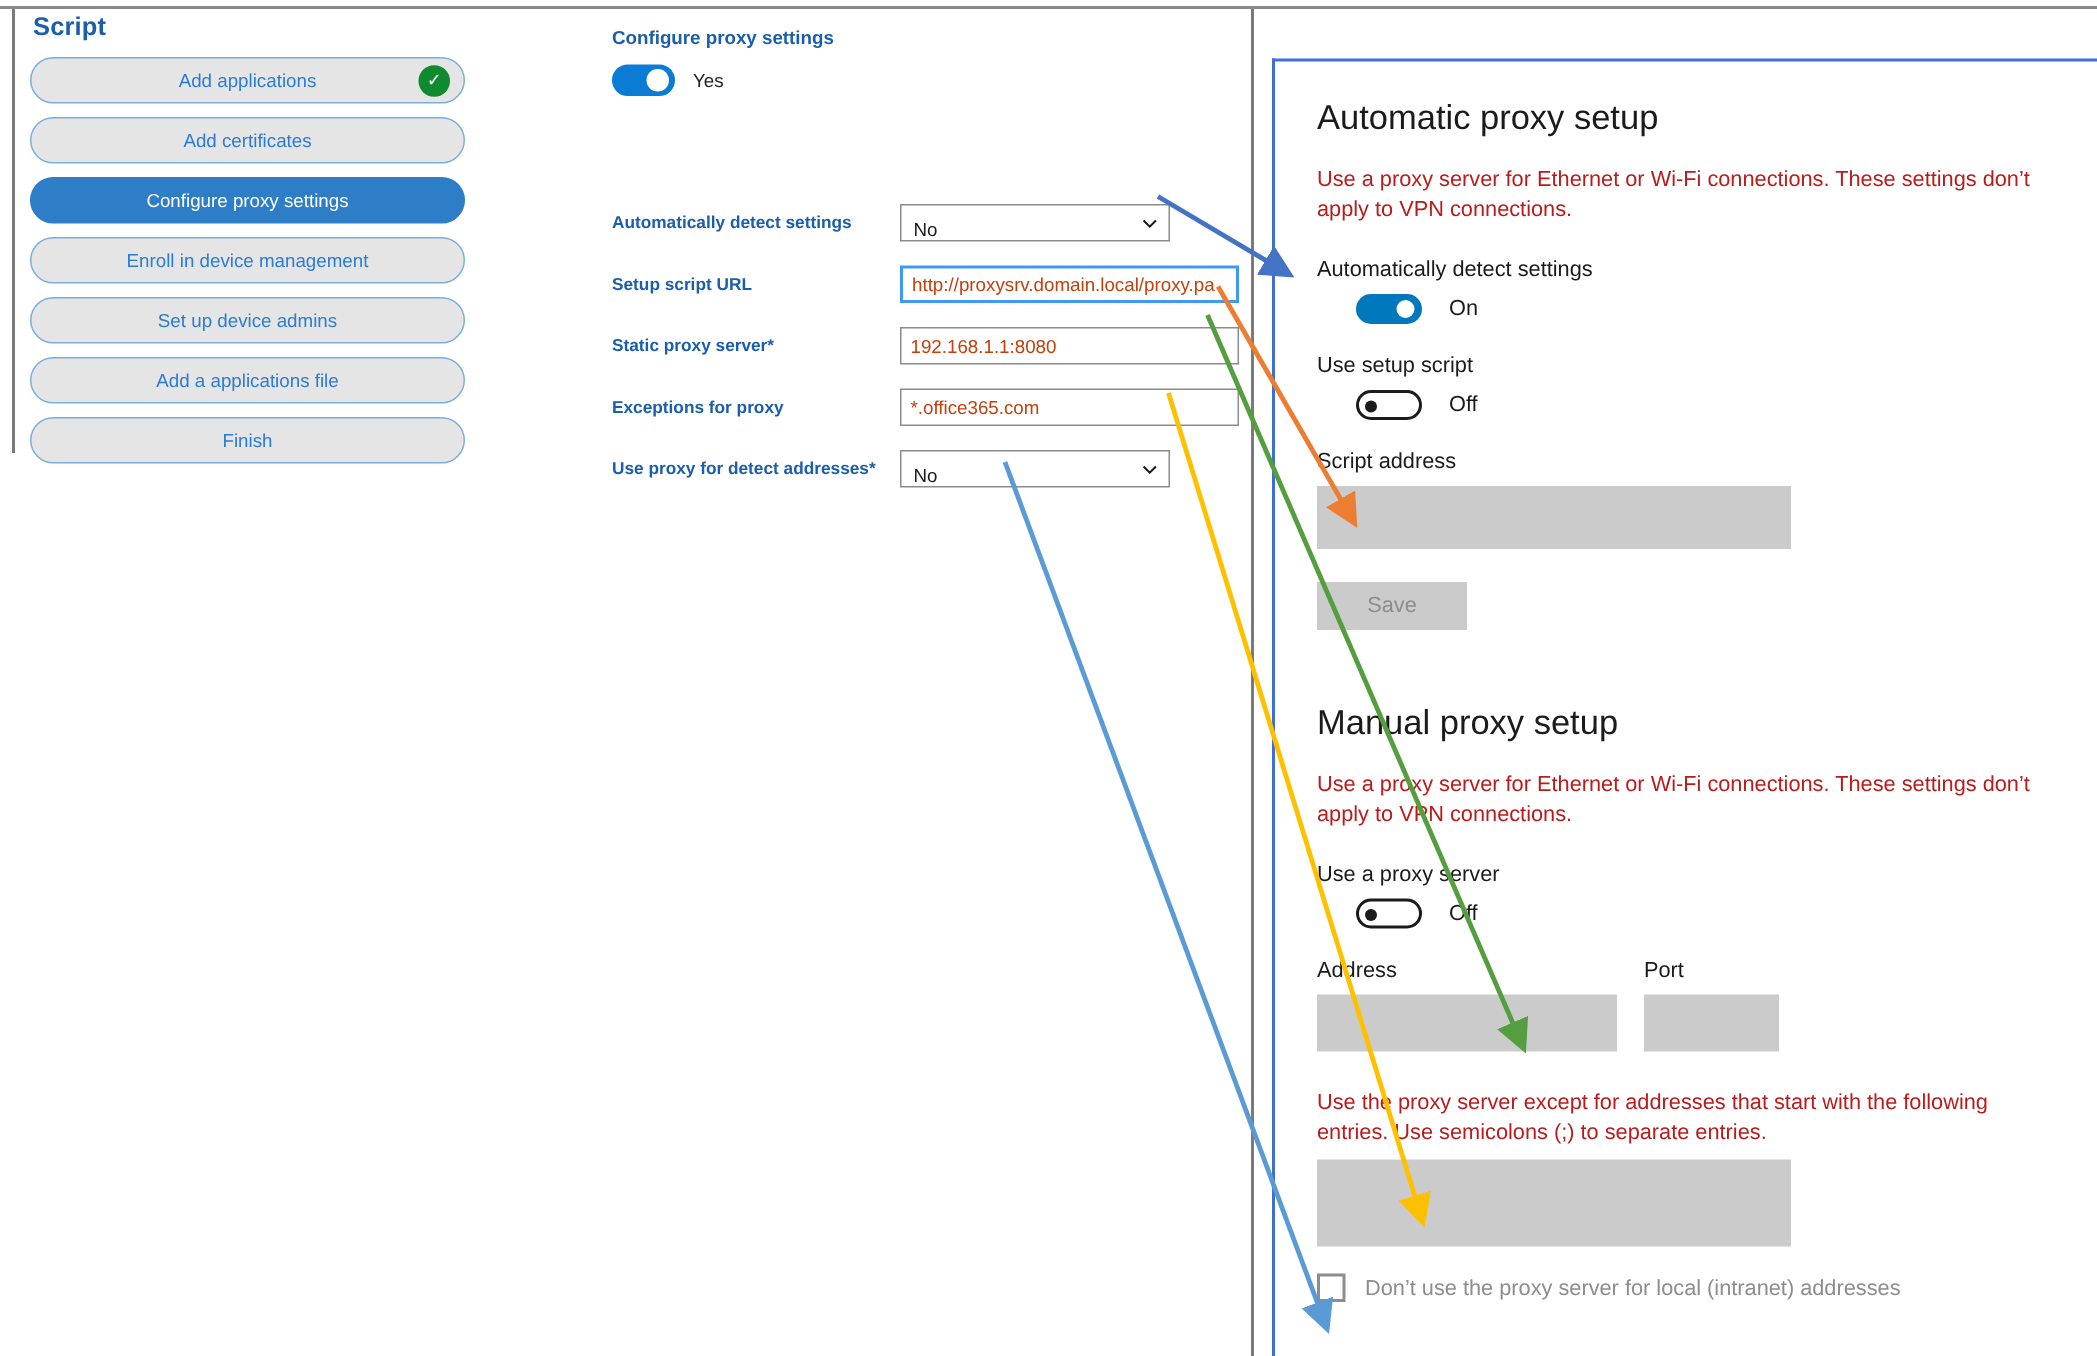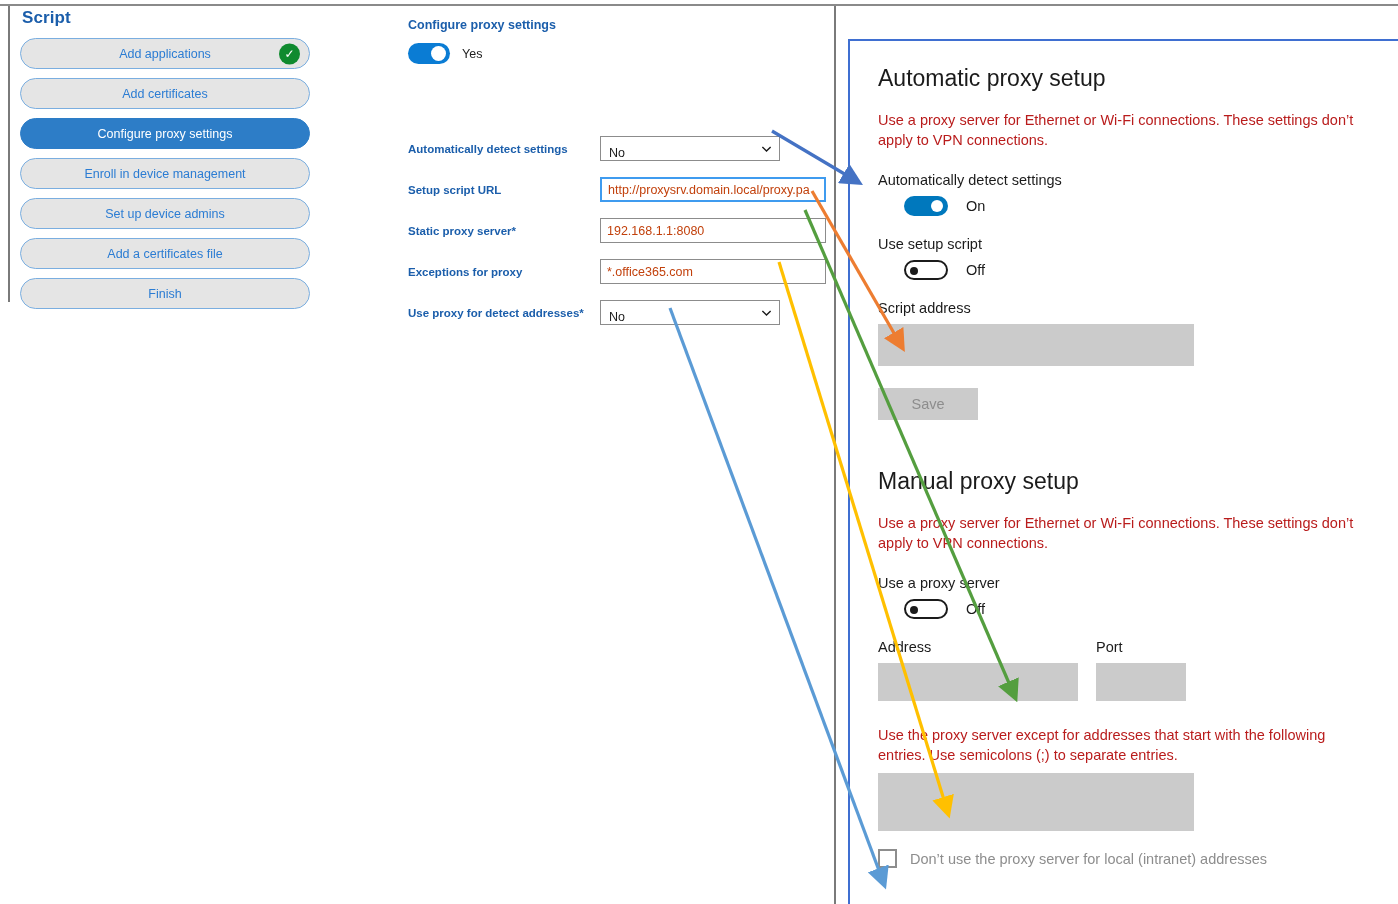--- a/index.html
+++ b/index.html
@@ -176,21 +176,21 @@
 
     <div class="step-btn">
       <span>Enroll in device management</span>
     </div>
 
     <div class="step-btn">
       <span>Set up device admins</span>
     </div>
 
     <div class="step-btn">
-      <span>Add a certificates file</span>
+      <span>Add a applications file</span>
     </div>
 
     <div class="step-btn">
       <span>Finish</span>
     </div>
   </div>
 
   <div class="form-panel">
     <div class="form-head">Configure proxy settings</div>
     <div class="toggle-row">

